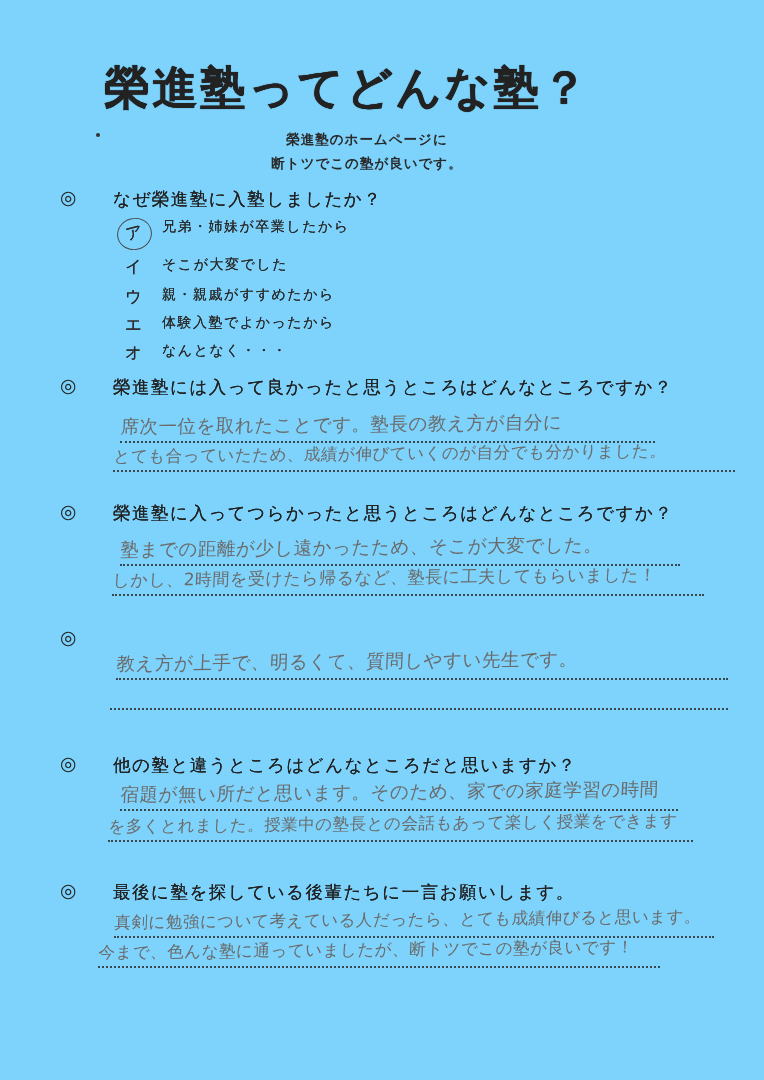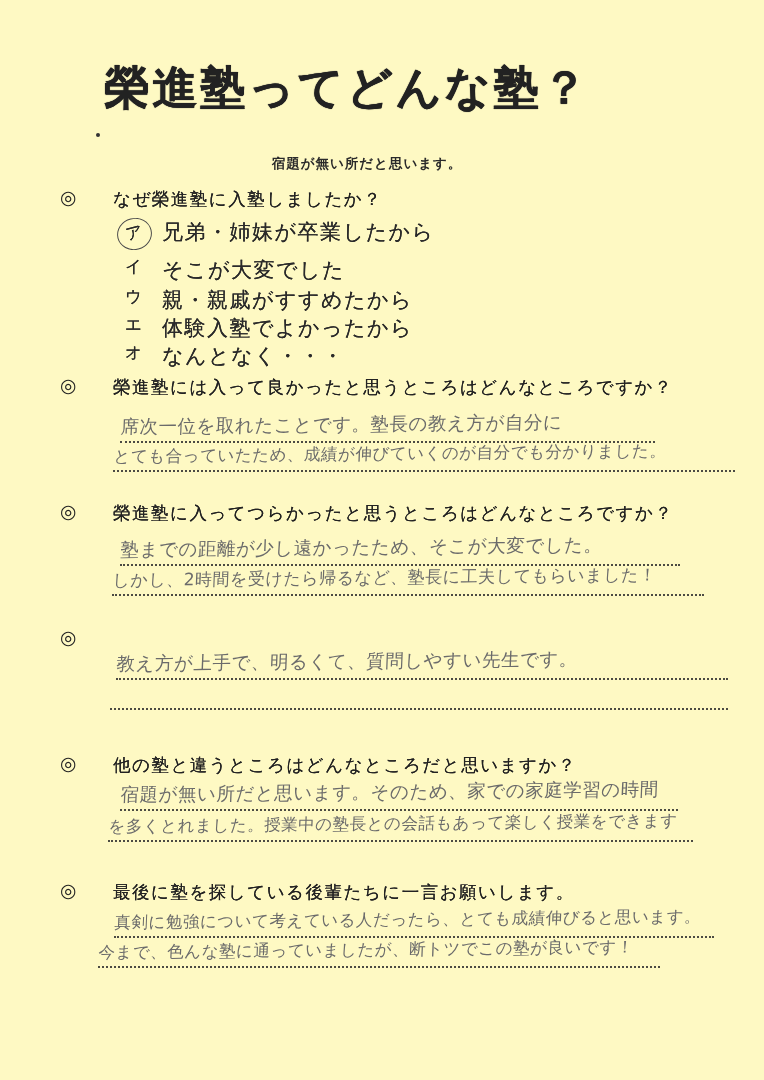--- a/index.html
+++ b/index.html
@@ -4,21 +4,21 @@
 <style>
   * { margin: 0; padding: 0; box-sizing: border-box; }
   html, body { background: #e8e8e8; }
   body { font-family: "DejaVu Sans", "Liberation Sans", sans-serif; }
 
   .page {
     position: relative;
     width: 764px;
     height: 1080px;
     margin: 0 auto;
-    background: #fef9c3;
+    background: #7dd3fc;
     overflow: hidden;
     color: #262626;
   }
 
   
   .doc-title {
     position: absolute;
     left: 0; right: 70px; top: 58px;
     text-align: center;
     font-size: 45px;
@@ -72,21 +72,21 @@
   .opt-key .circle {
     display: inline-block;
     border: 1.6px solid #4a4a4a;
     border-radius: 50%;
     padding: 3px 8px 5px 8px;
     transform: rotate(-14deg);
     margin-left: -8px;
   }
   .opt-text {
     position: absolute; left: 162px; top: 2px;
-    font-size: 21px; color: #2a2a2a;
+    font-size: 14px; color: #2a2a2a;
     letter-spacing: 1.5px;
     text-shadow: 0 0 0.5px #2a2a2a;
     white-space: nowrap;
   }
 
   
   .ans-line {
     position: absolute;
     border-bottom: 2px dotted rgba(45,45,45,0.85);
     display: flex;
@@ -104,21 +104,22 @@
     padding-bottom: 2px;
   }
 </style>
 </head>
 <body>
 
 <div class="page">
 
   <div class="doc-title">榮進塾ってどんな塾？</div>
   <div class="stray-dot"></div>
-  <div class="doc-subtitle line2">宿題が無い所だと思います。</div>
+  <div class="doc-subtitle line1">榮進塾のホームページに</div>
+  <div class="doc-subtitle line2">断トツでこの塾が良いです。</div>
 
   <div class="q-row" style="top:186px;">
     <span class="q-marker">◎</span>
     <span class="q-label">なぜ榮進塾に入塾しましたか？</span>
   </div>
   <div class="opt-row" style="top:216px;">
     <span class="opt-key"><span class="circle">ア</span></span>
     <span class="opt-text">兄弟・姉妹が卒業したから</span>
   </div>
   <div class="opt-row" style="top:254px;">

